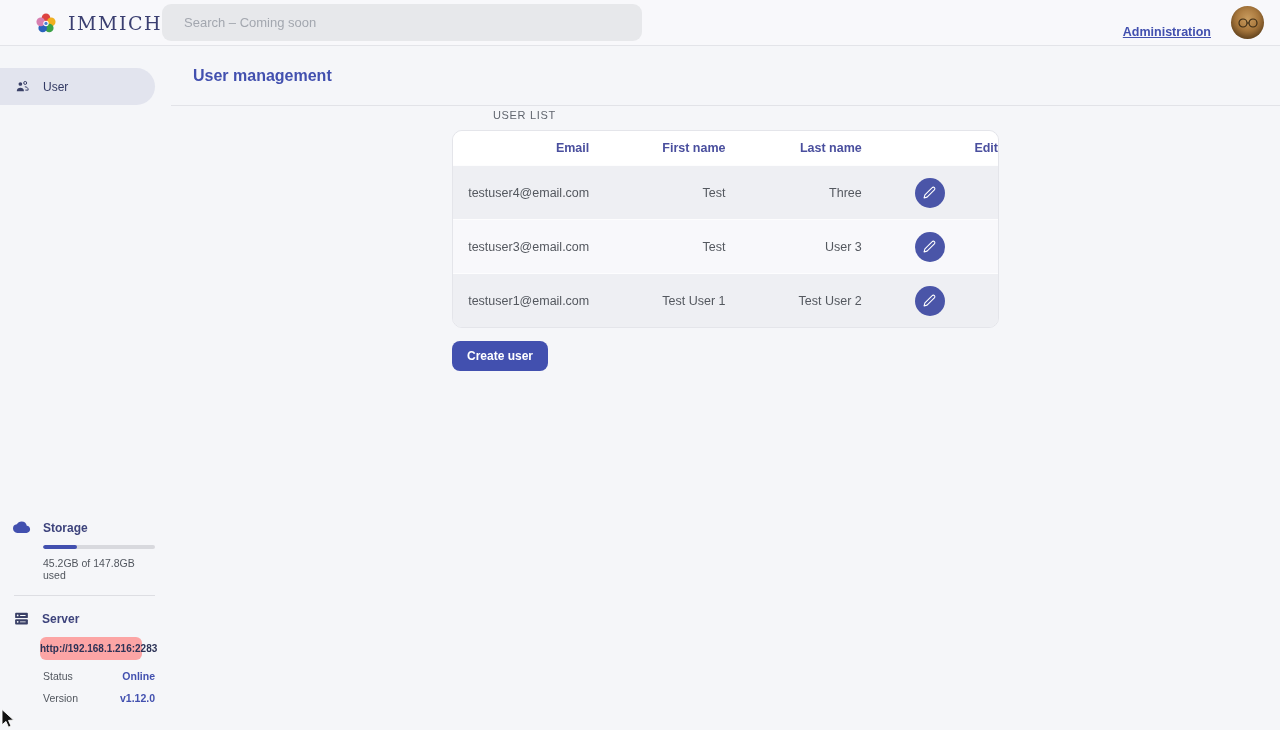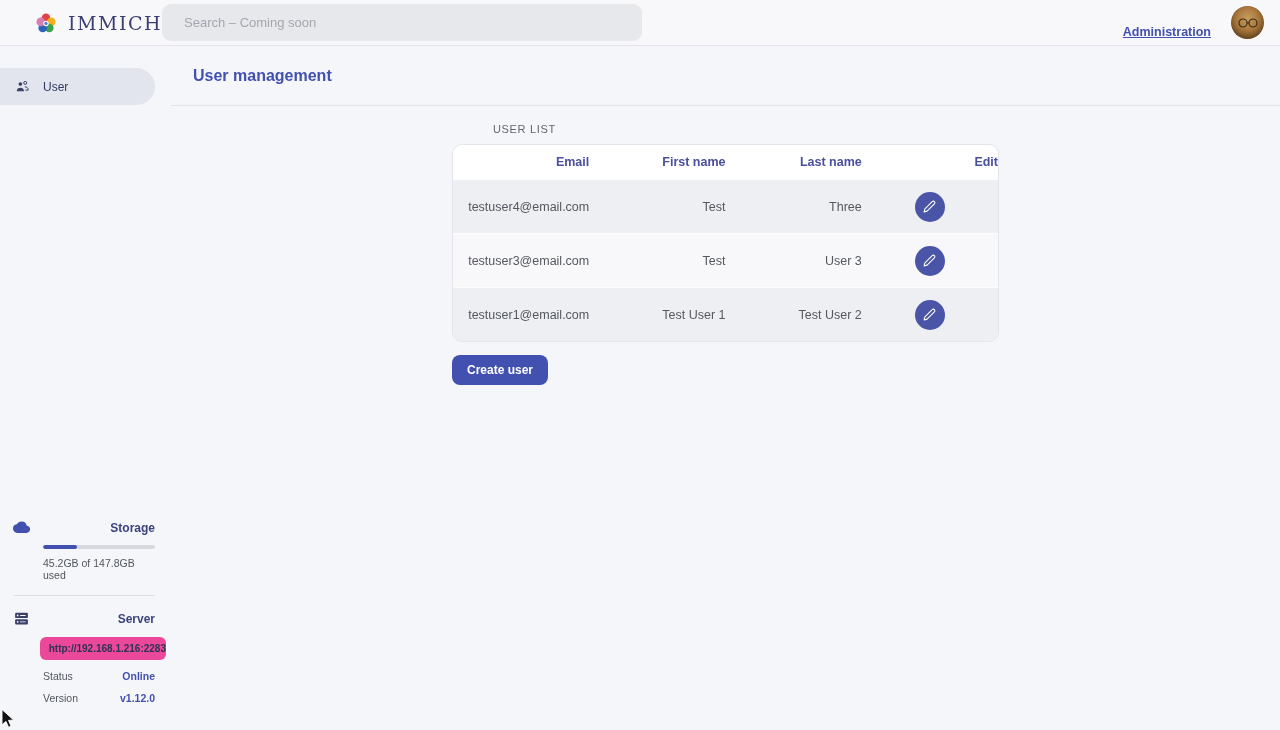--- a/index.html
+++ b/index.html
@@ -41,43 +41,43 @@
   
   .sidebar { position:absolute; top:47px; left:0; bottom:16px; width:155px; }
   .side-item {
     margin-top:21px; height:37px; width:155px;
     background:#e2e4ee; border-radius:0 20px 20px 0;
     display:flex; align-items:center; gap:12px; padding-left:14px; cursor:pointer;
   }
   .side-item-label { font-size:12px; font-weight:500; color:#333a64; }
 
   .sidebar-bottom { position:absolute; bottom:10px; left:0; width:155px; }
-  .sb-title-row { display:flex; align-items:center; gap:12px; padding-left:13px;justify-content:space-between; }
+  .sb-title-row { display:flex; align-items:center; gap:12px; padding-left:13px; }
   .sb-title { font-size:12px; font-weight:700; color:#3d437c; }
   .progress-track {
     margin:8px 0 0 43px; width:112px; height:4px; border-radius:2px; background:#d8d9de; overflow:hidden;
   }
   .progress-fill { height:100%; background:#4250af; border-radius:2px; }
   .usage-text { margin:8px 0 0 43px; font-size:10.5px; color:#51565e; }
   .sb-divider { margin:14px 0 14px 14px; width:141px; border-top:1px solid #dddee3; }
   .url-pill {
-    margin:10px 0 0 40px; width:126px; background:#ec4899; border-radius:6px;
+    margin:10px 0 0 40px; width:102px; background:#fca5a5; border-radius:6px;
     padding:6px 0; text-align:right;
     font-size:10px; font-weight:700; color:#2c3256;
   }
   .kv-row { display:flex; justify-content:space-between; margin:10px 0 0 43px; width:112px; }
   .kv-label { font-size:10.5px; color:#51565e; }
   .kv-value { font-size:10.5px; font-weight:700; color:#4250af; }
 
   
   .main { position:absolute; top:47px; left:171px; right:0; bottom:0; }
   .page-title-bar { height:59px; display:flex; align-items:center; padding-left:22px; border-bottom:1px solid #e2e3e8; }
   .page-title { font-size:16px; font-weight:700; color:#4250af; }
   .content { width:547px; margin:0 auto; }
-  .section-label { margin-top:17px; font-size:11px; color:#61666f; letter-spacing:.06em;padding-left:41px; }
+  .section-label { margin-top:3px; font-size:11px; color:#61666f; letter-spacing:.06em;padding-left:41px; }
 
   .user-table {
     margin-top:9px; width:547px; border:1px solid #e4e5ea; border-radius:10px; overflow:hidden;
   }
   .t-row { display:grid; grid-template-columns:repeat(4,1fr); align-items:center; text-align:right; }
   .t-head { background:#ffffff; height:34px; }
   .t-head .t-cell { font-size:12.5px; font-weight:700; color:#4a4f9e; }
   .t-body-row { height:54px; border-top:1px solid #fdfdfe; }
   .t-body-row.odd  { background:#eeeff3; }
   .t-body-row.even { background:#f8f8fb; }

